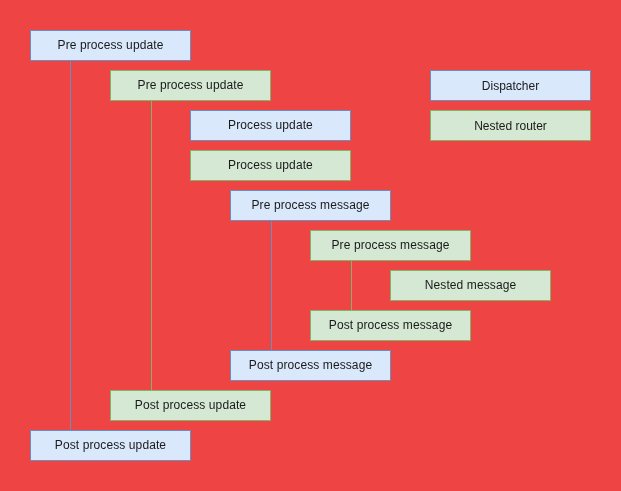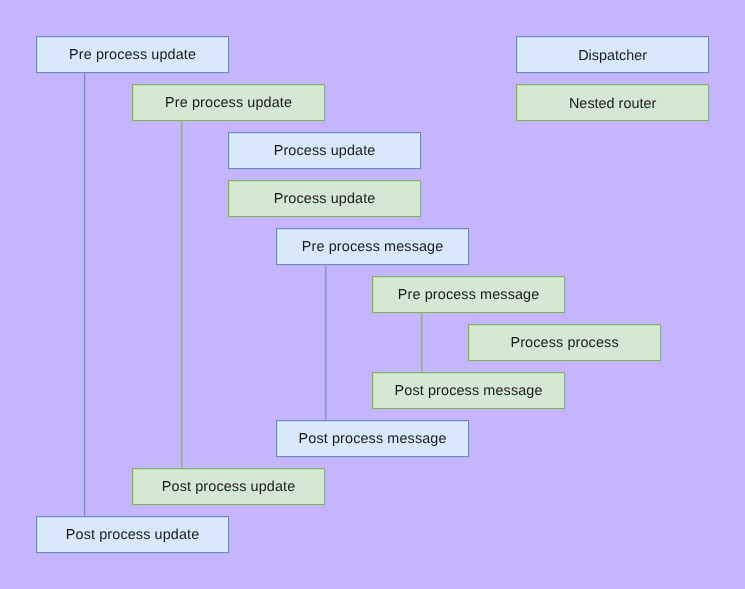--- a/index.html
+++ b/index.html
@@ -10,21 +10,21 @@
     width: 621px;
     height: 491px;
     background: #ffffff;
     font-family: "Liberation Sans", sans-serif;
     overflow: hidden;
   }
   #canvas {
     position: relative;
     width: 621px;
     height: 491px;
-    background: #c4b5fd;
+    background: #ef4444;
   }
   .node {
     position: absolute;
     box-sizing: border-box;
     display: flex;
     align-items: center;
     justify-content: center;
     font-size: 12px;
     line-height: 1.2;
     color: #1a1a1a;
@@ -51,20 +51,21 @@
   }
   .legend-node {
     position: absolute;
     box-sizing: border-box;
     display: flex;
     align-items: center;
     justify-content: center;
     font-size: 12px;
     color: #1a1a1a;
     white-space: nowrap;
+    margin-top: 40px;
   }
   .legend-node.dispatcher {
     background: #dae8fc;
     border: 1px solid #6c8ebf;
   }
   .legend-node.router {
     background: #d5e8d4;
     border: 1px solid #82b366;
     text-align: center;
   }
@@ -92,21 +93,21 @@
       <div class="node router" style="left: 190px; top: 150px; width: 161px; height: 31px;">
         <span>Process update</span>
       </div>
       <div class="node dispatcher" style="left: 230px; top: 190px; width: 161px; height: 31px;">
         <span>Pre process message</span>
       </div>
       <div class="node router" style="left: 310px; top: 230px; width: 161px; height: 31px;">
         <span>Pre process message</span>
       </div>
       <div class="node router" style="left: 390px; top: 270px; width: 161px; height: 31px;">
-        <span>Process process</span>
+        <span>Nested message</span>
       </div>
       <div class="node router" style="left: 310px; top: 310px; width: 161px; height: 31px;">
         <span>Post process message</span>
       </div>
       <div class="node dispatcher" style="left: 230px; top: 350px; width: 161px; height: 31px;">
         <span>Post process message</span>
       </div>
       <div class="node router" style="left: 110px; top: 390px; width: 161px; height: 31px;">
         <span>Post process update</span>
       </div>

